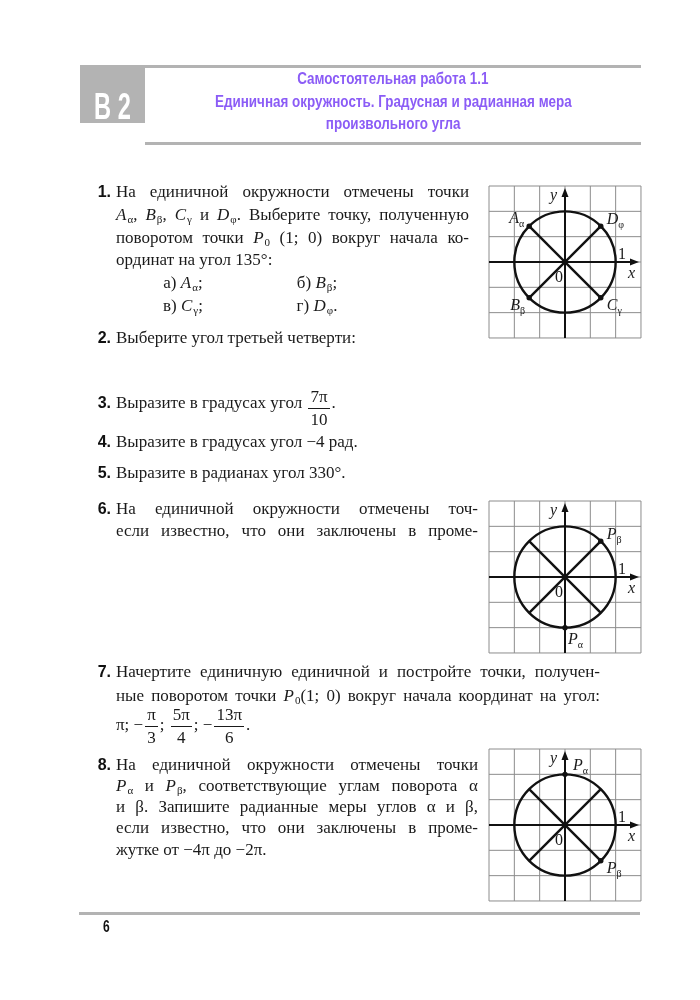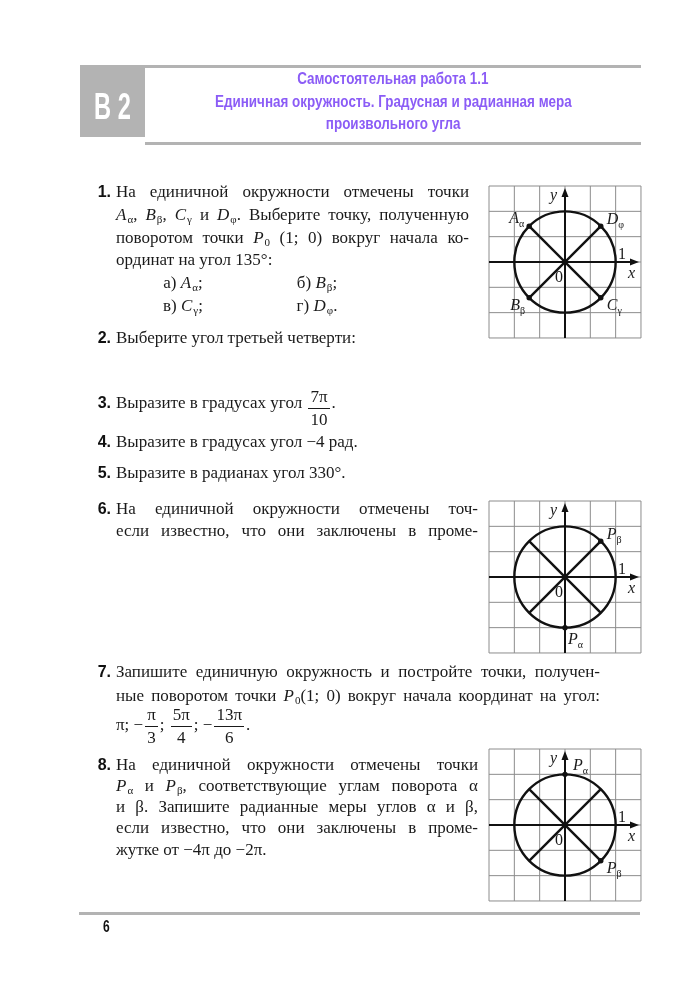--- a/index.html
+++ b/index.html
@@ -1,19 +1,19 @@
 <!DOCTYPE html>
 <html><head>
 <meta charset="utf-8">
 <style>
 html,body{margin:0;padding:0;}
 body{width:700px;height:1000px;position:relative;overflow:hidden;background:#ffffff;color:#1a1a1a;font-family:"Liberation Serif",serif;}
 .abs{position:absolute;}
 
-.badge{left:80px;top:65px;width:65px;height:72px;background:#b3b3b3;}
+.badge{left:80px;top:65px;width:65px;height:58px;background:#b3b3b3;}
 .badge-text{position:absolute;left:0;top:23px;width:65px;text-align:center;color:#ffffff;font:bold 37px/37px "Liberation Sans",sans-serif;transform:scaleX(0.64);white-space:nowrap;}
 .hdr-rule{left:145px;width:496px;height:3px;background:#b3b3b3;}
 .hdr-title{left:145px;top:68px;width:496px;text-align:center;font:bold 16px/22.5px "Liberation Sans",sans-serif;color:#8b5cf6;}
 .hdr-title .tl{display:block;height:22.5px;}
 .hdr-title .tl span{display:inline-block;transform:scaleX(0.84);white-space:nowrap;}
 
 .foot-rule{left:79px;top:912px;width:561px;height:3px;background:#b3b3b3;}
 .page-num{left:103px;top:919px;font:bold 16px/16px "Liberation Sans",sans-serif;transform:scaleX(0.75);transform-origin:left center;color:#111111;}
 
 .prob{position:absolute;left:80px;font-size:17px;color:#1a1a1a;}
@@ -106,21 +106,21 @@
   <span class="num">6.</span>
   <div class="body">
     <div class="ln j w6"><span class="t">На единичной окружности отмечены точ-</span></div>
     <div class="ln j w6"><span class="t">если известно, что они заключены в проме-</span></div>
   </div>
 </div>
 
 <div class="prob p7" style="top:660px">
   <span class="num">7.</span>
   <div class="body">
-    <div class="ln j w7"><span class="t">Запишите единичную окружность и постройте точки, получен-</span></div>
+    <div class="ln j w7"><span class="t">Начертите единичную единичной и постройте точки, получен-</span></div>
     <div class="ln j w7"><span class="t">ные поворотом точки </span><span class="v">P<span class="sb">0</span></span><span class="t">(1; 0) вокруг начала координат на угол:</span></div>
     <div class="ln nw tall"><span class="t">π; −</span><span class="frac"><span class="fn">π</span><span class="fd">3</span></span><span class="t">; </span><span class="frac"><span class="fn">5π</span><span class="fd">4</span></span><span class="t">; −</span><span class="frac"><span class="fn">13π</span><span class="fd">6</span></span><span class="t">.</span></div>
   </div>
 </div>
 
 <div class="prob p8" style="top:753.6px">
   <span class="num">8.</span>
   <div class="body">
     <div class="ln j w6"><span class="t">На единичной окружности отмечены точки</span></div>
     <div class="ln j w6"><span class="v">P<span class="sb">α</span></span><span class="t"> и </span><span class="v">P<span class="sb">β</span></span><span class="t">, соответствующие углам поворота α</span></div>

